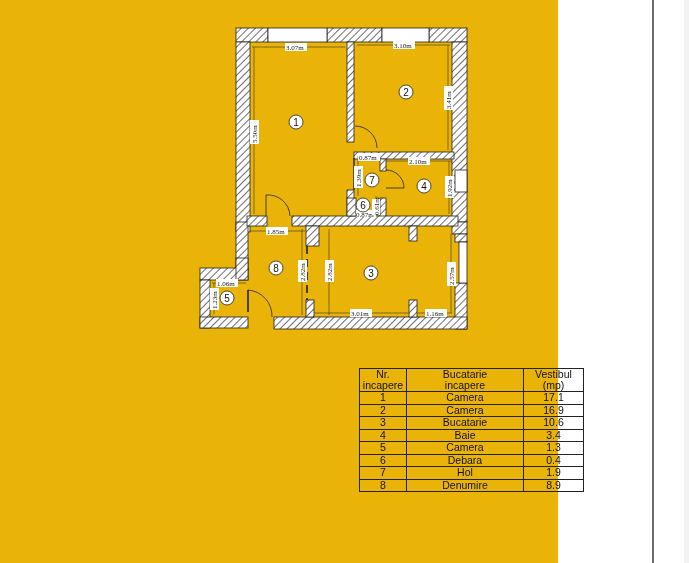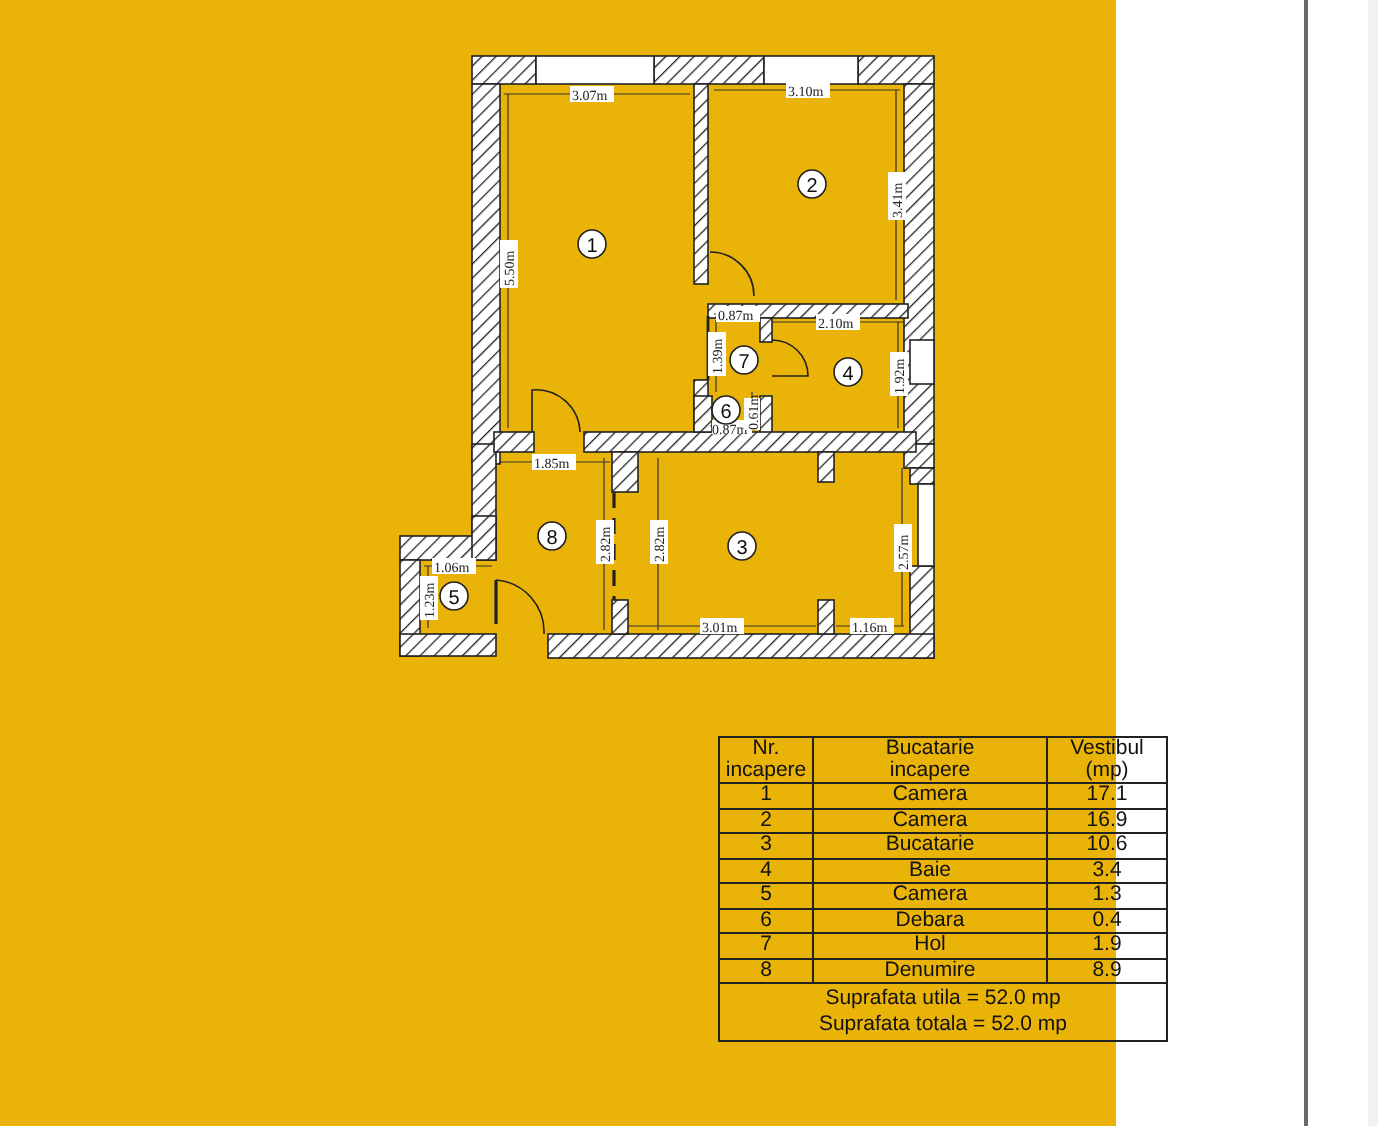--- a/index.html
+++ b/index.html
@@ -216,24 +216,18 @@
       <tr>
         <td>7</td>
         <td>Hol</td>
         <td>1.9</td>
       </tr>
       <tr>
         <td>8</td>
         <td>Denumire</td>
         <td>8.9</td>
       </tr>
-      <tr>
-        <td colspan="3" class="foot">
-          <span>Suprafata utila = 52.0 mp</span><br>
-          <span>Suprafata totala = 52.0 mp</span>
-        </td>
-      </tr>
     </tbody>
   </table>
 
   <div class="edge-line"></div>
   <div class="edge-shade"></div>
 </div>
 
 </body></html>

